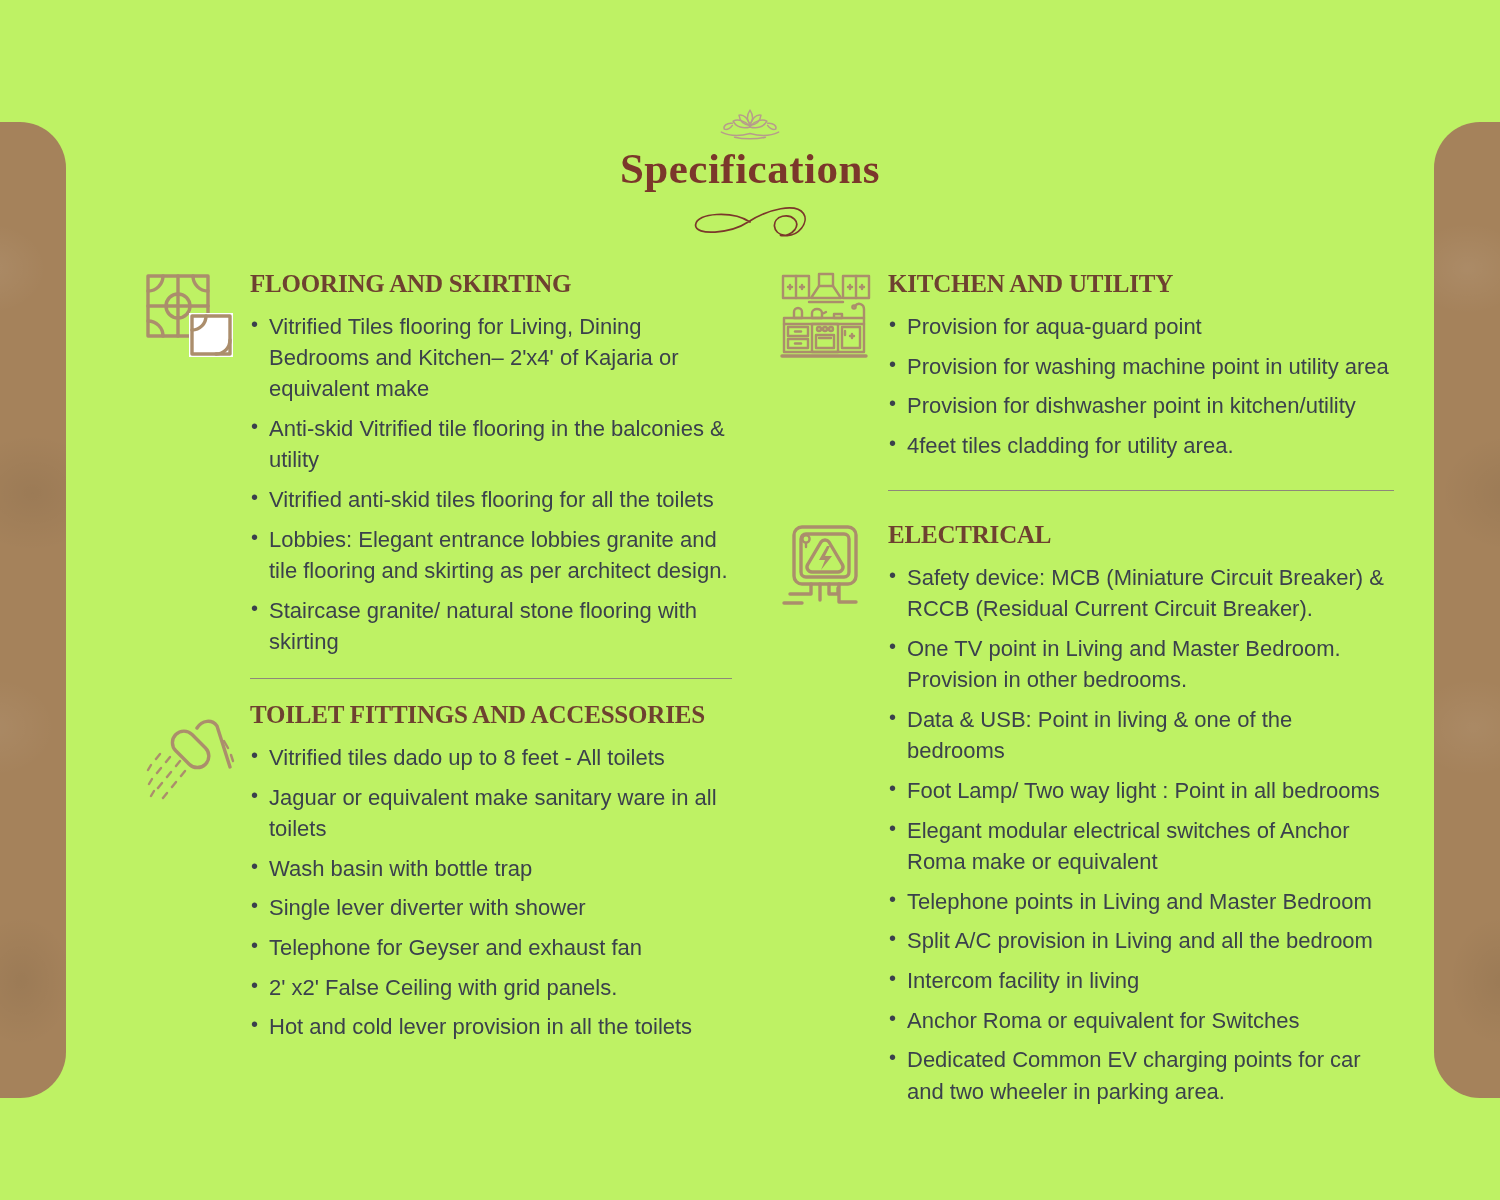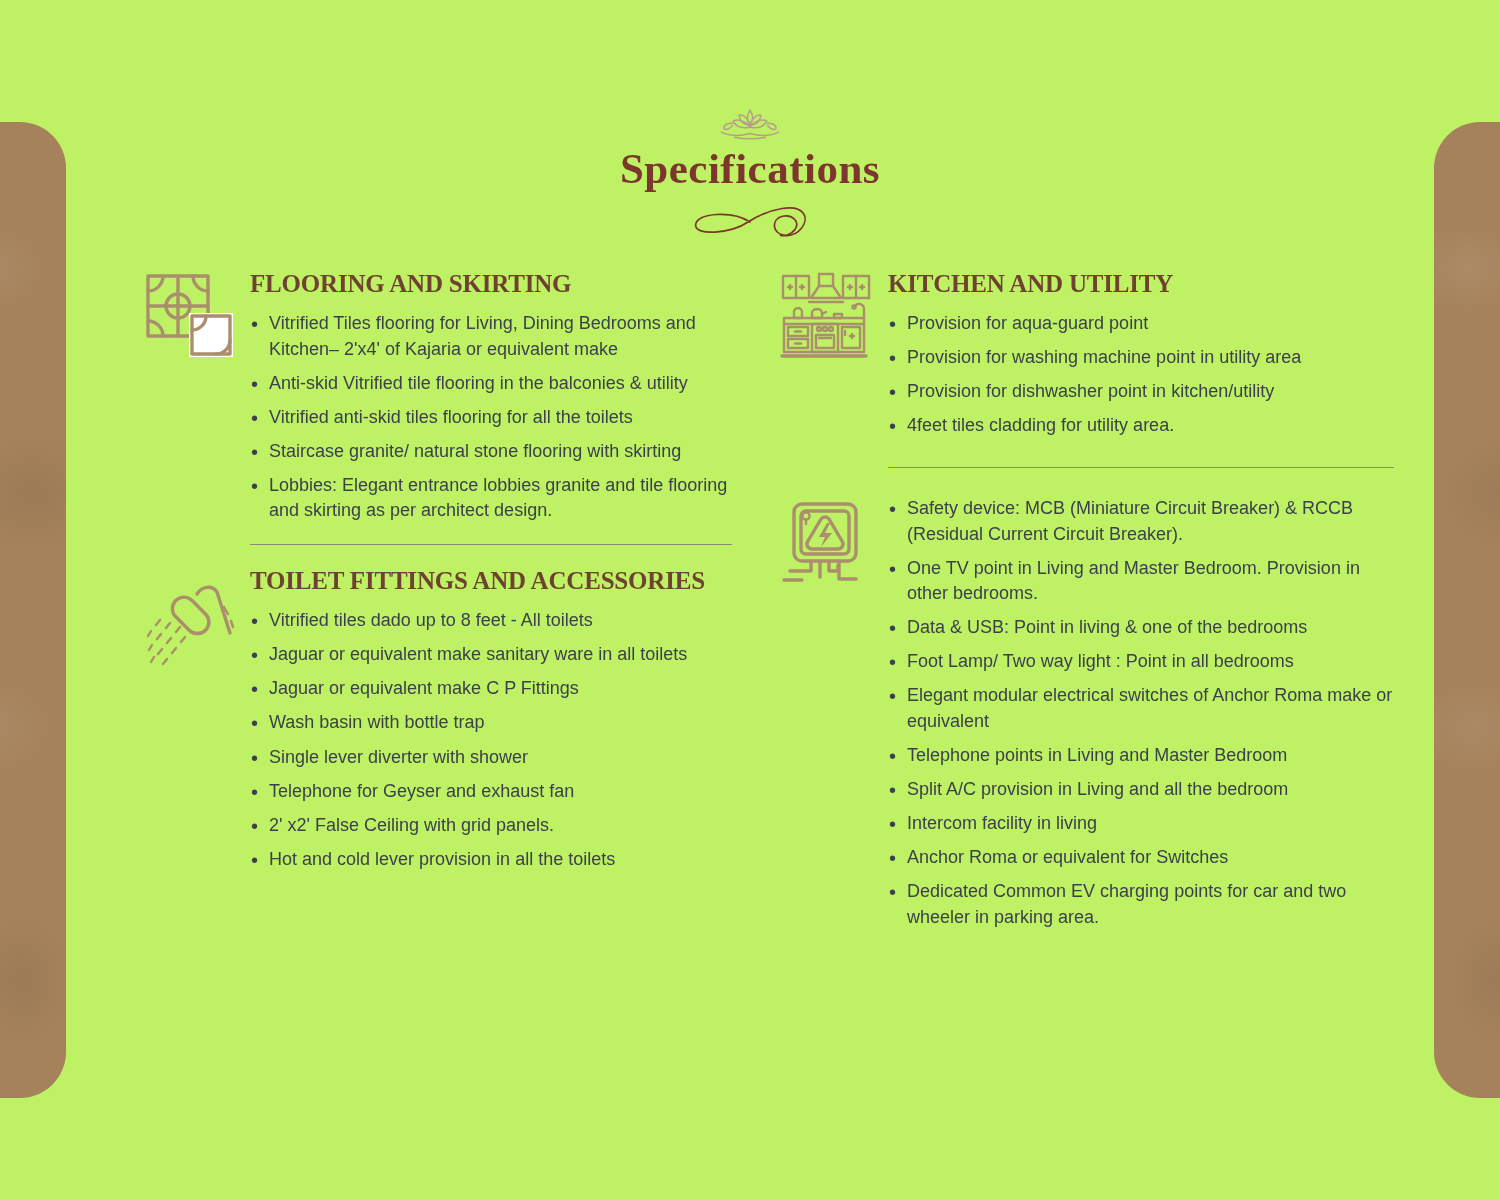--- a/index.html
+++ b/index.html
@@ -50,21 +50,21 @@
   .icon-box.shower-offset svg{margin-top:16px;}
   .sec-body{flex:1;min-width:0;}
   .sec-heading{
     font-family:"Liberation Serif",serif;font-weight:700;font-size:25px;
     color:var(--heading-color);letter-spacing:-.2px;line-height:1.12;
     margin:2px 0 13px 0;
   }
   ul.spec-list{list-style:none;}
   ul.spec-list li{
     position:relative;padding-left:19px;margin-bottom:8.5px;
-    font-size:18px;line-height:1.42;color:var(--body-text);
+    font-size:22px;line-height:1.42;color:var(--body-text);
   }
   ul.spec-list li::before{
     content:"\2022";position:absolute;left:1px;top:-1px;font-size:20px;color:var(--body-text);
   }
   .divider{
     border-top:1.6px solid var(--divider-color);
     margin:12px 0 20px 110px;
   }
   svg .st{stroke:var(--icon-color);fill:none;stroke-width:3.4;stroke-linecap:round;stroke-linejoin:round;}
   svg .st-thin{stroke:var(--icon-color);fill:none;stroke-width:2.4;stroke-linecap:round;stroke-linejoin:round;}
@@ -118,22 +118,22 @@
             <path class="st" d="M66,48 A14,14 0 0 1 52,62"></path>
             <path class="st" d="M90,72 A14,14 0 0 1 76,86"></path>
           </svg>
         </div>
         <div class="sec-body">
           <h2 class="sec-heading">FLOORING AND SKIRTING</h2>
           <ul class="spec-list">
               <li>Vitrified Tiles flooring for Living, Dining Bedrooms and Kitchen– 2'x4' of Kajaria or equivalent make</li>
               <li>Anti-skid Vitrified tile flooring in the balconies &amp; utility</li>
               <li>Vitrified anti-skid tiles flooring for all the toilets</li>
+              <li>Lobbies: Elegant entrance lobbies granite and tile flooring and skirting as per architect design.</li>
               <li>Staircase granite/ natural stone flooring with skirting</li>
-              <li>Lobbies: Elegant entrance lobbies granite and tile flooring and skirting as per architect design.</li>
             </ul>
         </div>
       </div>
 
       <div class="divider"></div>
 
       <div class="section">
         <div class="icon-box shower-offset">
           <svg width="96" height="96" viewBox="0 0 96 96">
             <rect class="st" x="30" y="23" width="42" height="23" rx="11.5" transform="rotate(45 51 34)"></rect>
@@ -154,21 +154,20 @@
               <line x1="27" y1="78" x2="23" y2="83"></line>
               <line x1="14" y1="76" x2="11" y2="81"></line>
             </g>
           </svg>
         </div>
         <div class="sec-body">
           <h2 class="sec-heading">TOILET FITTINGS AND ACCESSORIES</h2>
           <ul class="spec-list">
               <li>Vitrified tiles dado up to 8 feet - All toilets</li>
               <li>Jaguar or equivalent make sanitary ware in all toilets</li>
-              <li>Jaguar or equivalent make C P Fittings</li>
               <li>Wash basin with bottle trap</li>
               <li>Single lever diverter with shower</li>
               <li>Telephone for Geyser and exhaust fan</li>
               <li>2' x2' False Ceiling with grid panels.</li>
               <li>Hot and cold lever provision in all the toilets</li>
             </ul>
         </div>
       </div>
 
     </div>
@@ -244,20 +243,21 @@
             <g class="st">
               <path d="M33,65 v10 H12"></path>
               <path d="M42,65 v16"></path>
               <path d="M51,65 v10 h9 v-6"></path>
               <path d="M61,65 v18 h17"></path>
               <path d="M6,84 h18"></path>
             </g>
           </svg>
         </div>
         <div class="sec-body">
+          <h2 class="sec-heading">ELECTRICAL</h2>
           <ul class="spec-list">
               <li>Safety device: MCB (Miniature Circuit Breaker) &amp; RCCB (Residual Current Circuit Breaker).</li>
               <li>One TV point in Living and Master Bedroom. Provision in other bedrooms.</li>
               <li>Data &amp; USB: Point in living &amp; one of the bedrooms</li>
               <li>Foot Lamp/ Two way light : Point in all bedrooms</li>
               <li>Elegant modular electrical switches of Anchor Roma make or equivalent</li>
               <li>Telephone points in Living and Master Bedroom</li>
               <li>Split A/C provision in Living and all the bedroom</li>
               <li>Intercom facility in living</li>
               <li>Anchor Roma or equivalent for Switches</li>

